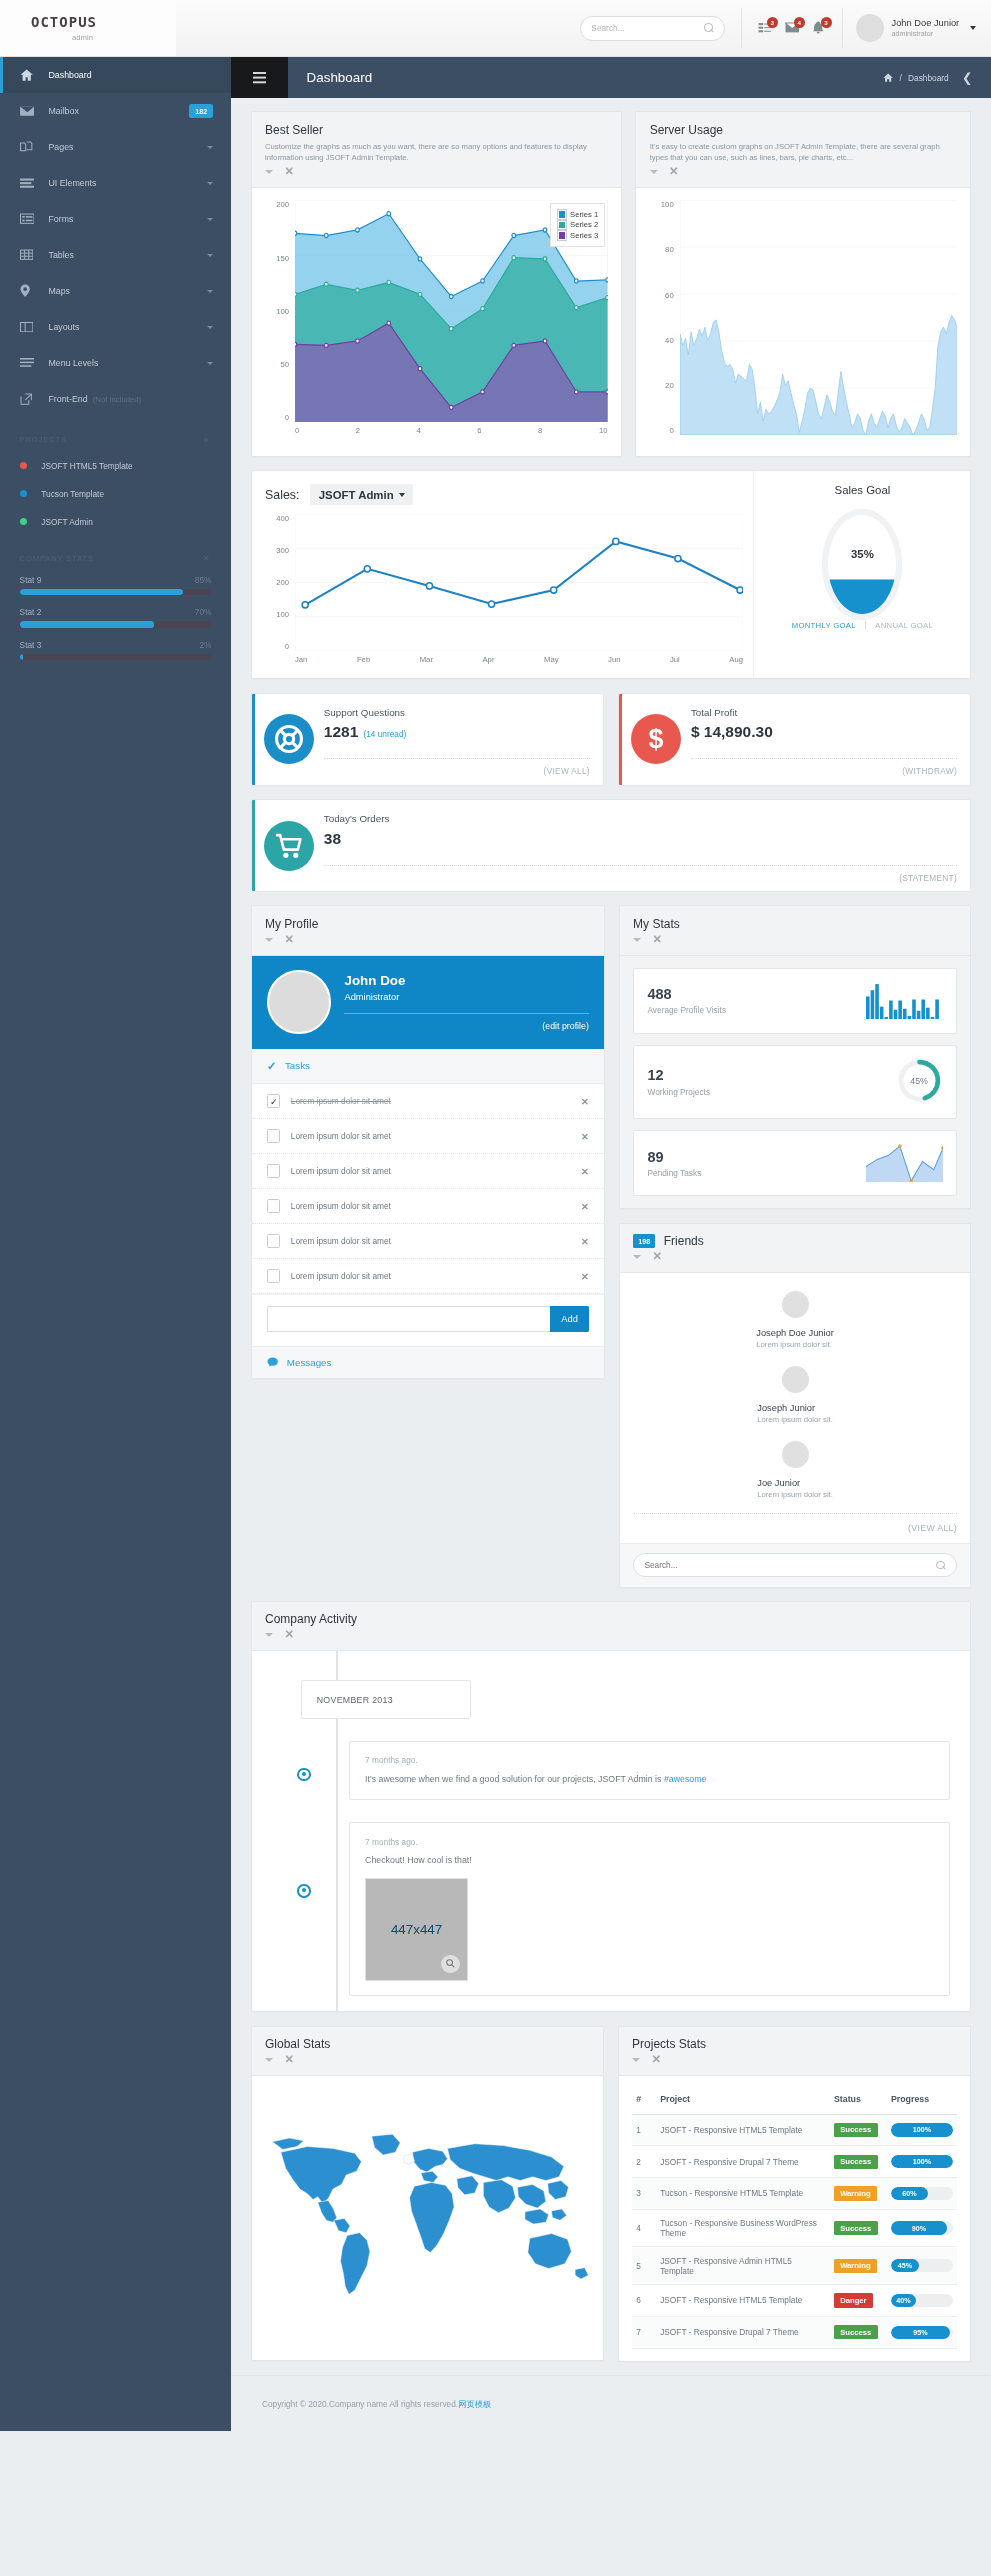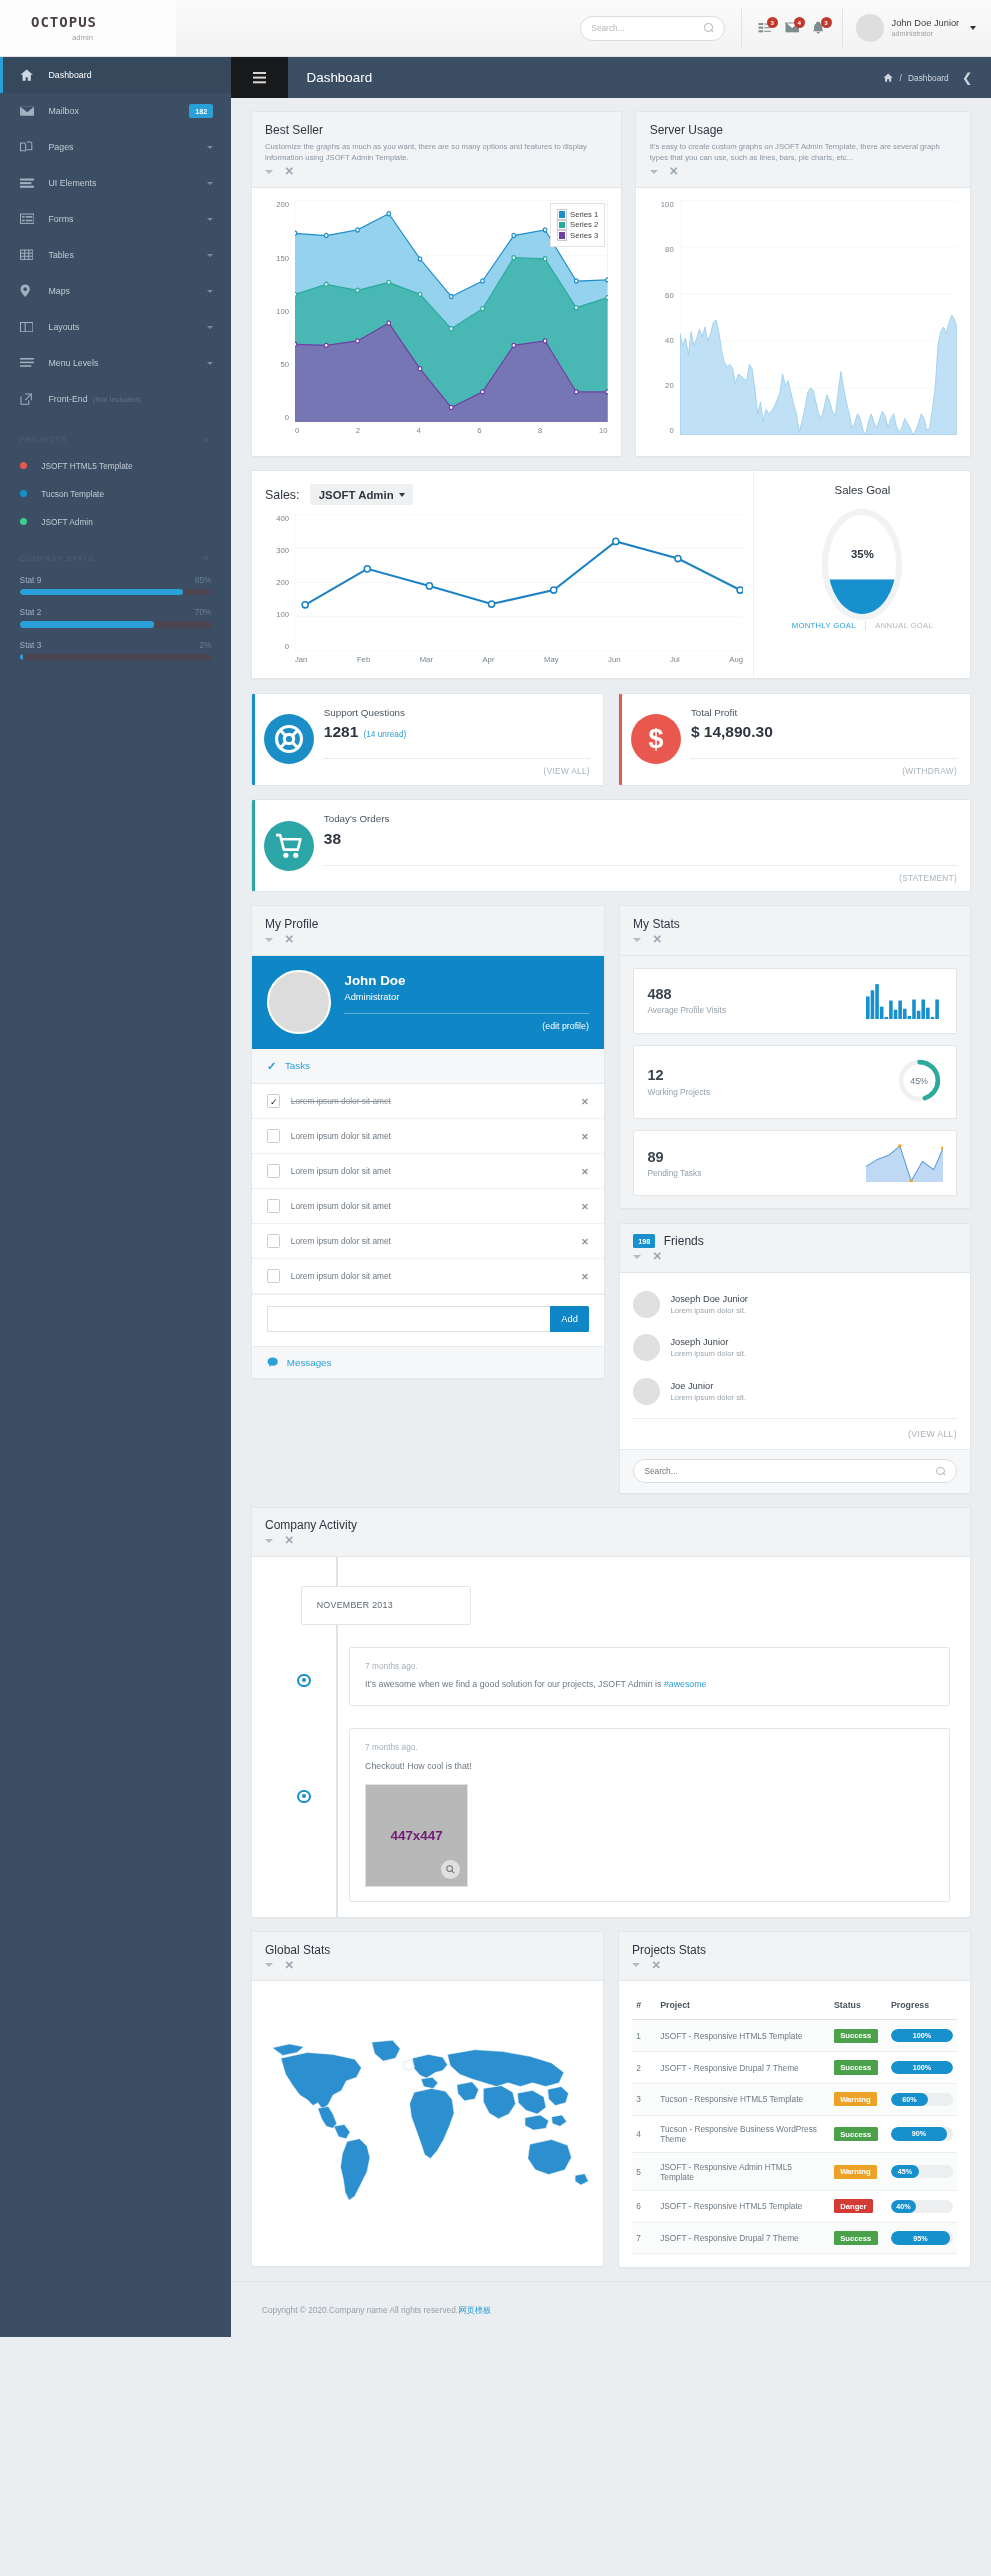--- a/index.html
+++ b/index.html
@@ -423,21 +423,21 @@
   .sc-left { flex: 1; }
   .sc-num { font-size: 14.5px; font-weight: bold; color: #3b4450; }
   .sc-lbl { font-size: 8.3px; color: #95a0aa; margin-top: 3.1px; }
   .sc-right { flex: none; }
 
   
   .friend-badge {
     background: #1790ce; color: #fff; font-size: 7.2px; font-weight: bold;
     padding: 2.6px 5.2px; border-radius: 1.5px; margin-right: 8.3px;
   }
-  .friend-row { display: flex; align-items: center; gap: 10.3px; padding: 8.3px 0; }
+  .friend-row { display: flex; align-items: center; gap: 10.3px; padding: 8.3px 0; flex-direction: column; }
   .friend-av { width: 27px; height: 27px; border-radius: 50%; background: #e0e0e0; flex: none; }
   .friend-name { font-size: 9.3px; color: #3b4450; }
   .friend-sub { font-size: 7.7px; color: #9aa4ad; margin-top: 2.1px; }
   .viewall {
     text-align: right; font-size: 8.8px; color: #a9b2ba;
     border-top: 0.5px dotted #dcdcdc; padding-top: 9.3px; margin-top: 5.2px;
     cursor: pointer; letter-spacing: 0.3px;
   }
   .friends-search {
     background: #f6f7f8; border-top: 0.5px solid #e8eaec;
@@ -483,21 +483,21 @@
   .tl-text { font-size: 8.8px; color: #6d7883; line-height: 1.5; }
   .tl-link { color: #2a9fd8; }
   .tl-img {
     margin-top: 11.4px; width: 103px; height: 103px;
     background: #b8b8b8; border: 0.5px solid #e0e0e0; padding: 2.1px;
     position: relative; display: flex; align-items: center; justify-content: center;
   }
   .tl-img-inner {
     position: absolute; inset: 2.1px; background: #b8b8b8;
     display: flex; align-items: center; justify-content: center;
-    color: #701a75; font-size: 13.4px; font-weight: bold; text-align: center;
+    color: #0c4a6e; font-size: 13.4px; font-weight: normal; text-align: center;
   }
   .tl-zoom {
     position: absolute; right: 7.2px; bottom: 7.2px;
     width: 18.6px; height: 18.6px; border-radius: 50%;
     background: rgba(255,255,255,.55);
     display: flex; align-items: center; justify-content: center;
     z-index: 2;
   }
 
   

